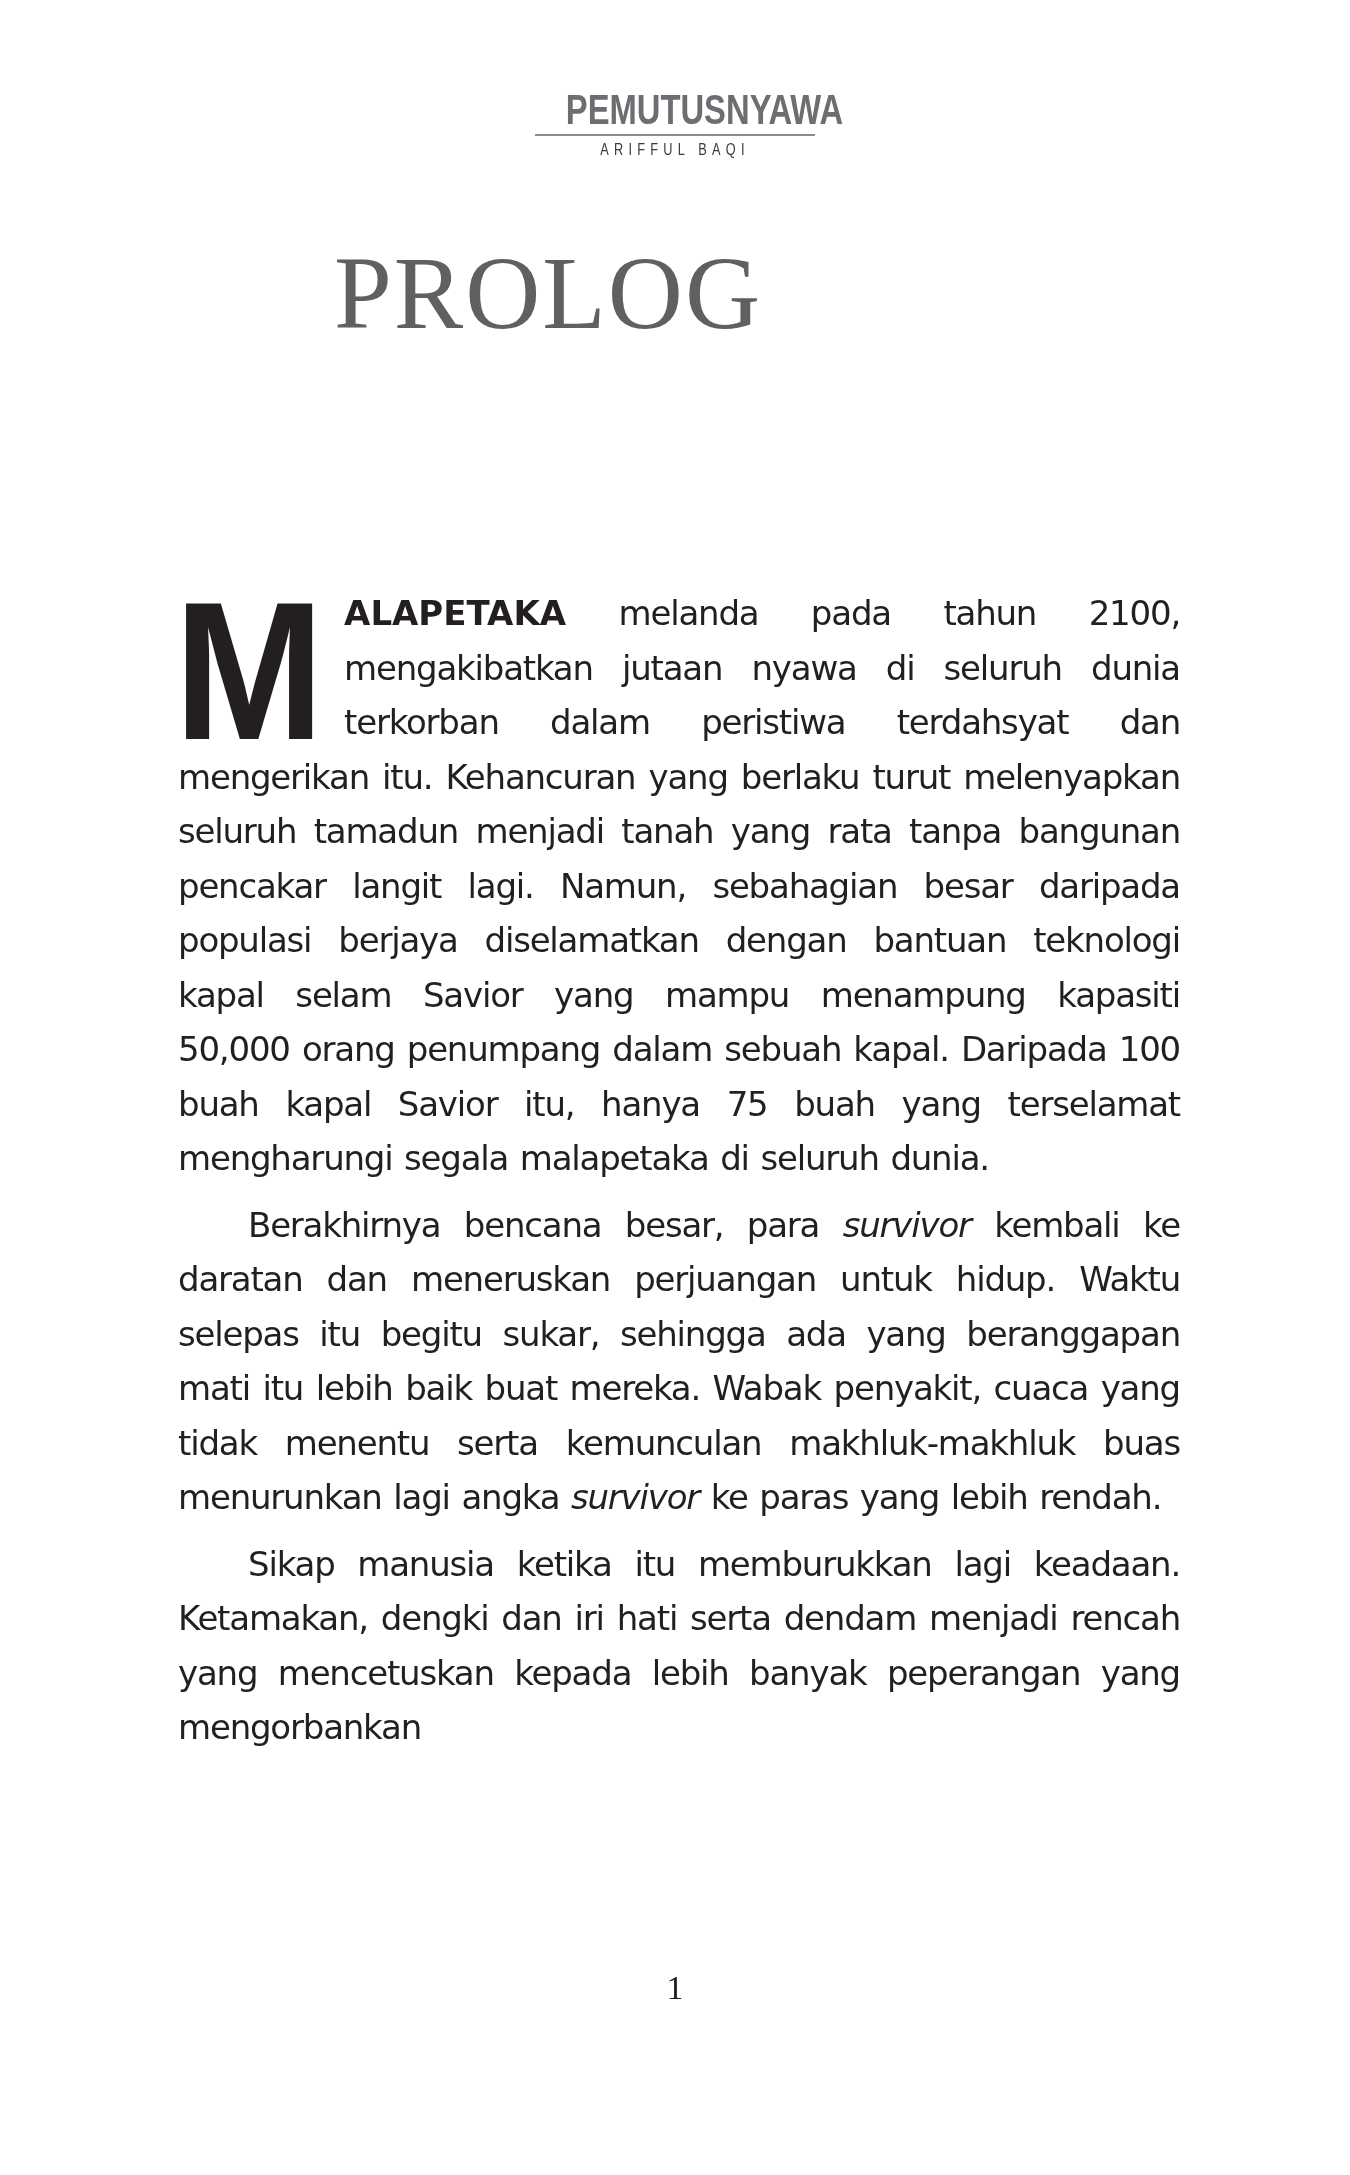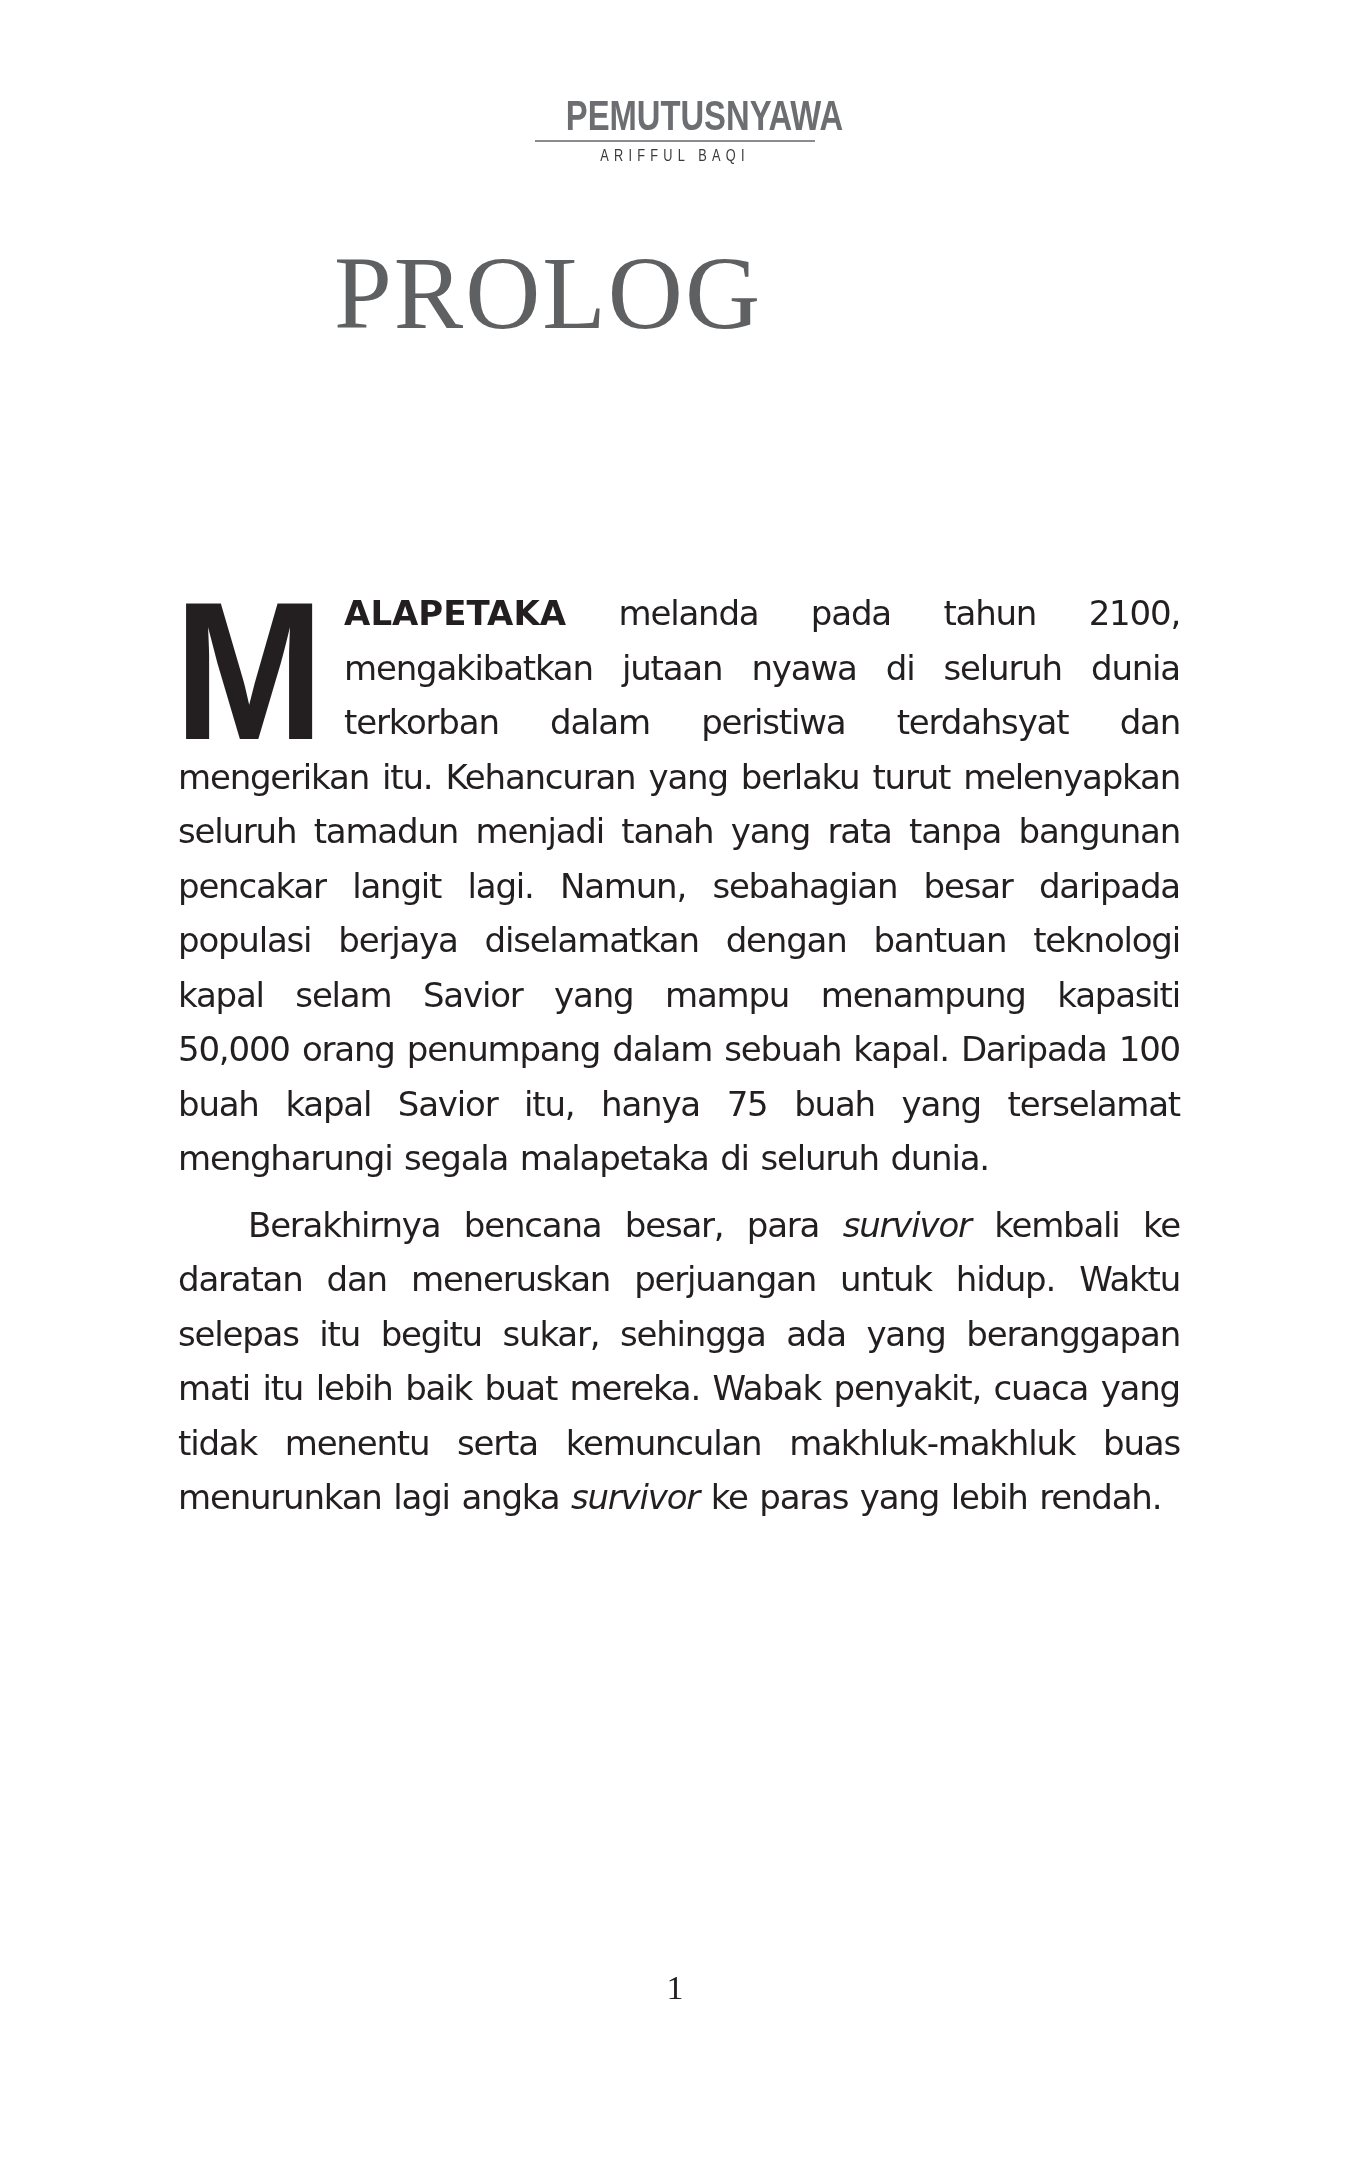--- a/index.html
+++ b/index.html
@@ -10,21 +10,21 @@
   body {
     width: 1350px;
     height: 2175px;
     position: relative;
     overflow: hidden;
     color: #231f20;
   }
   .header {
     position: absolute;
     left: 0;
-    top: 94px;
+    top: 88px;
     width: 1350px;
     text-align: center;
   }
   .header-inner {
     display: inline-block;
     text-align: center;
   }
   .book-title {
     font-family: "Liberation Sans", sans-serif;
     font-weight: bold;
@@ -136,15 +136,16 @@
   </div>
 </div>
 
 <div class="chapter-title">PROLOG</div>
 
 <div class="content">
   <p class="para-text">
     <span class="dropcap">M</span><span class="lead-bold">ALAPETAKA</span><span> melanda pada tahun 2100, mengakibatkan jutaan nyawa di seluruh dunia terkorban dalam peristiwa terdahsyat dan mengerikan itu. Kehancuran yang berlaku turut melenyapkan seluruh tamadun menjadi tanah yang rata tanpa bangunan pencakar langit lagi. Namun, sebahagian besar daripada populasi berjaya diselamatkan dengan bantuan teknologi kapal selam Savior yang mampu menampung kapasiti 50,000 orang penumpang dalam sebuah kapal. Daripada 100 buah kapal Savior itu, hanya 75 buah yang terselamat mengharungi segala malapetaka di seluruh dunia.</span>
   </p>
   <p class="para-text para-indent"><span>Berakhirnya bencana besar, para </span><span class="italic">survivor</span><span> kembali ke daratan dan meneruskan perjuangan untuk hidup. Waktu selepas itu begitu sukar, sehingga ada yang beranggapan mati itu lebih baik buat mereka. Wabak penyakit, cuaca yang tidak menentu serta kemunculan makhluk-makhluk buas menurunkan lagi angka </span><span class="italic">survivor</span><span> ke paras yang lebih rendah.</span></p>
+  <p class="para-text para-indent"><span>Sikap manusia ketika itu memburukkan lagi keadaan. Ketamakan, dengki dan iri hati serta dendam menjadi rencah yang mencetuskan kepada lebih banyak peperangan yang mengorbankan</span></p>
 </div>
 
 <div class="page-number">1</div>
 
 </body></html>

